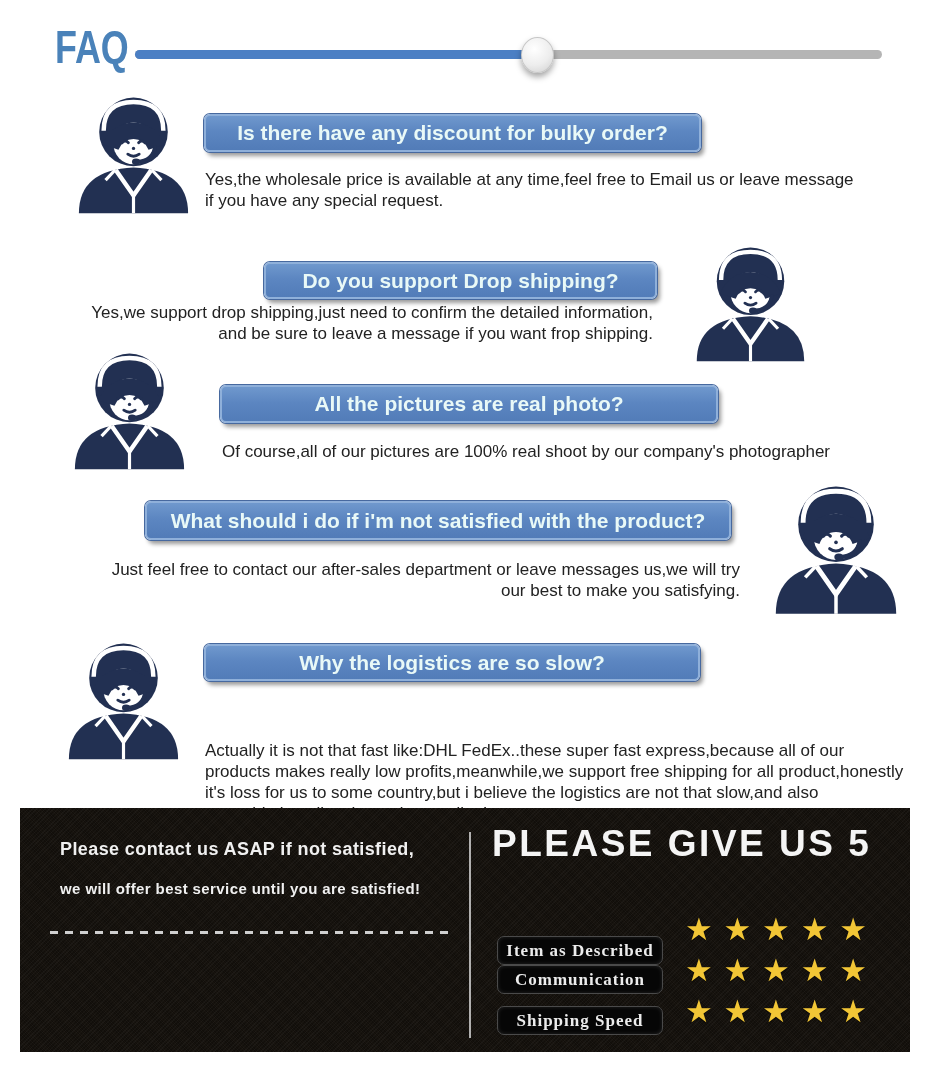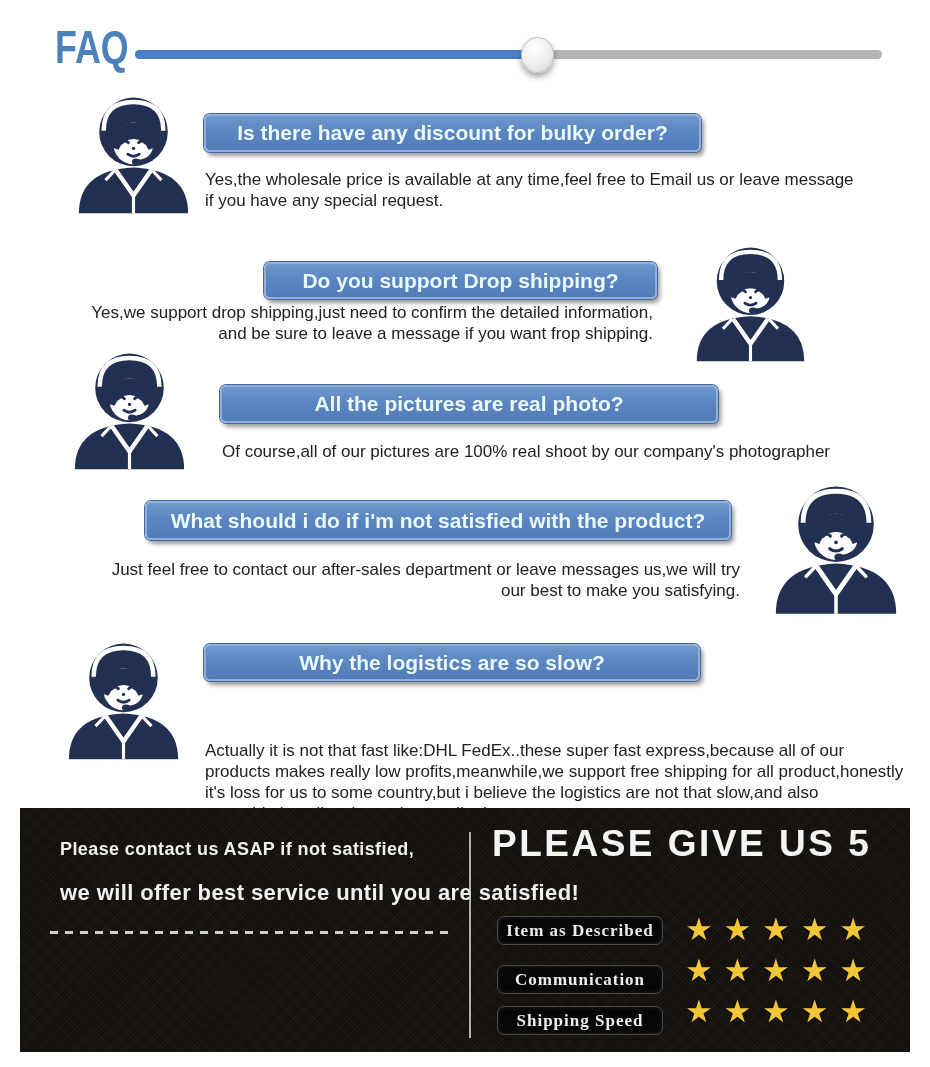--- a/index.html
+++ b/index.html
@@ -43,38 +43,38 @@
   .a4{left:90px;top:559px;width:650px;text-align:right;}
   .a5{left:205px;top:708px;width:706px;text-align:left;margin-top:32px;}
 
   
   .footer{position:absolute;left:20px;top:808px;width:890px;height:244px;
           background-color:#17130e;
           background-image:repeating-linear-gradient(135deg,rgba(255,255,255,.03) 0 1px,transparent 1px 3px),
                            repeating-linear-gradient(45deg,rgba(0,0,0,.25) 0 1px,transparent 1px 2px);}
   .f-line{position:absolute;font-weight:bold;letter-spacing:.4px;white-space:nowrap;}
   .fl1{left:40px;top:31px;color:#f0f0f0;font-size:18px;}
-  .fl2{left:40px;top:72px;color:#f0f0f0;font-size:22px;}
+  .fl2{left:40px;top:72px;color:#f0f0f0;font-size:15px;}
   .f-dash{position:absolute;left:30px;top:123px;width:398px;height:3px;
           background:repeating-linear-gradient(90deg,#cfcfcf 0 8px,transparent 8px 15px);}
   .fl3{left:40px;top:148px;color:#e2a928;font-size:18px;}
   .fl4{left:40px;top:188px;color:#e2a928;font-size:18px;}
   .f-vdiv{position:absolute;left:449px;top:24px;width:2px;height:206px;background:#d8d8d8;opacity:.8;}
 
   .f-head{position:absolute;left:472px;color:#f4f4f4;font-size:37px;letter-spacing:2.5px;
           font-weight:600;white-space:nowrap;}
   .fh1{top:15px;}
   .fh2{top:59px;}
 
   .pill{position:absolute;left:477px;width:164px;height:27px;background:#060606;
         border:1px solid #4a4a4a;border-radius:7px;color:#ececec;
         font-family:"Liberation Serif",serif;font-weight:bold;font-size:17px;
         display:flex;align-items:center;justify-content:center;letter-spacing:1px;
         box-shadow:inset 0 0 4px rgba(255,255,255,.12);white-space:nowrap;}
-  .p1{top:108px;}.p2{top:157px;}.p3{top:198px;}
+  .p1{top:128px;}.p2{top:157px;}.p3{top:198px;}
 
   .stars{position:absolute;left:665px;width:182px;display:flex;justify-content:space-between;}
   .s1{top:106px;}.s2{top:147px;}.s3{top:188px;}
   .star{font-size:31px;color:#f2c636;line-height:1;text-shadow:0 1px 1px rgba(0,0,0,.55);}
 </style>
 </head>
 <body>
 
 <svg width="0" height="0" style="position:absolute">
   <symbol id="cs-avatar" viewBox="0 0 100 100">

